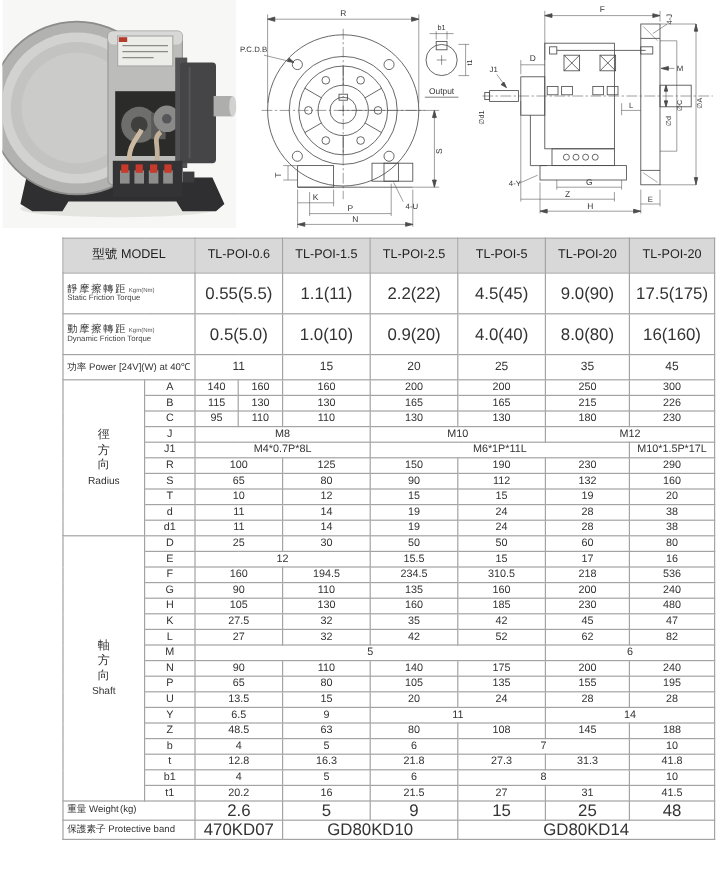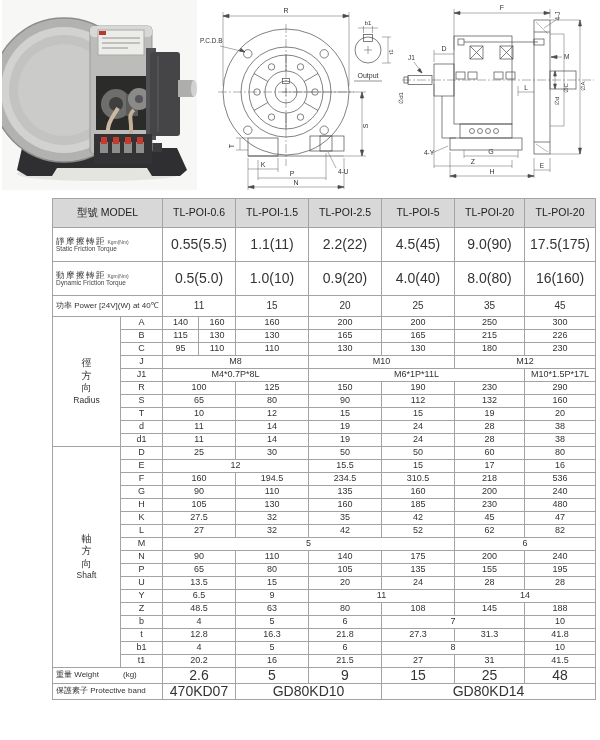--- a/index.html
+++ b/index.html
@@ -590,21 +590,21 @@
         <tr class="r-dim">
           <td class="param">t1</td>
           <td colspan="2" class="val">20.2</td>
           <td class="val">16</td>
           <td class="val">21.5</td>
           <td class="val">27</td>
           <td class="val">31</td>
           <td class="val">41.5</td>
         </tr>
         <tr class="r-ft">
-          <td colspan="2" class="lbl one">重量 Weight<span style="margin-left: 24px;">(kg)</span></td>
+          <td colspan="2" class="lbl one">重量 Weight<span style="margin-left: 1px;">(kg)</span></td>
           <td colspan="2" class="val">2.6</td>
           <td class="val">5</td>
           <td class="val">9</td>
           <td class="val">15</td>
           <td class="val">25</td>
           <td class="val">48</td>
         </tr>
         <tr class="r-ft">
           <td colspan="2" class="lbl one">保護素子 Protective band</td>
           <td colspan="2" class="val">470KD07</td>

